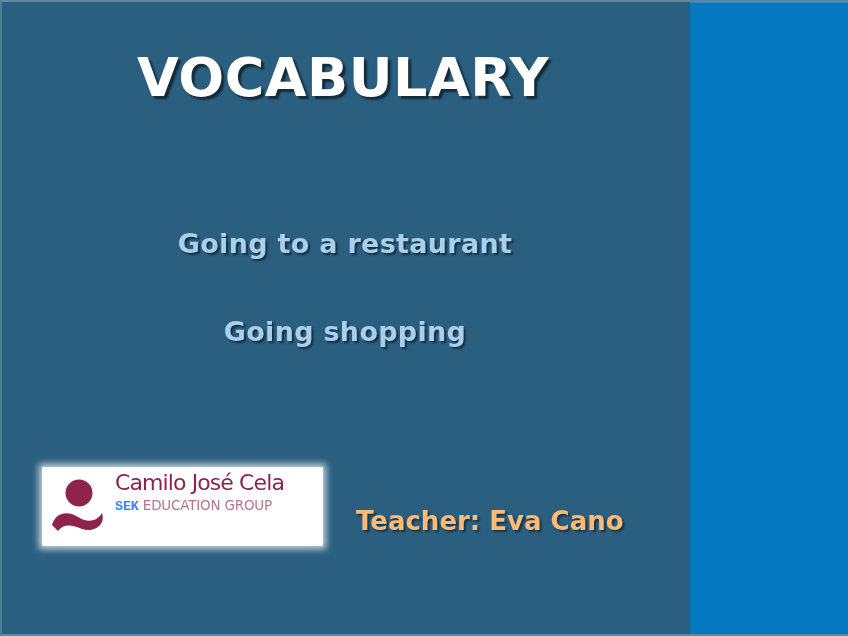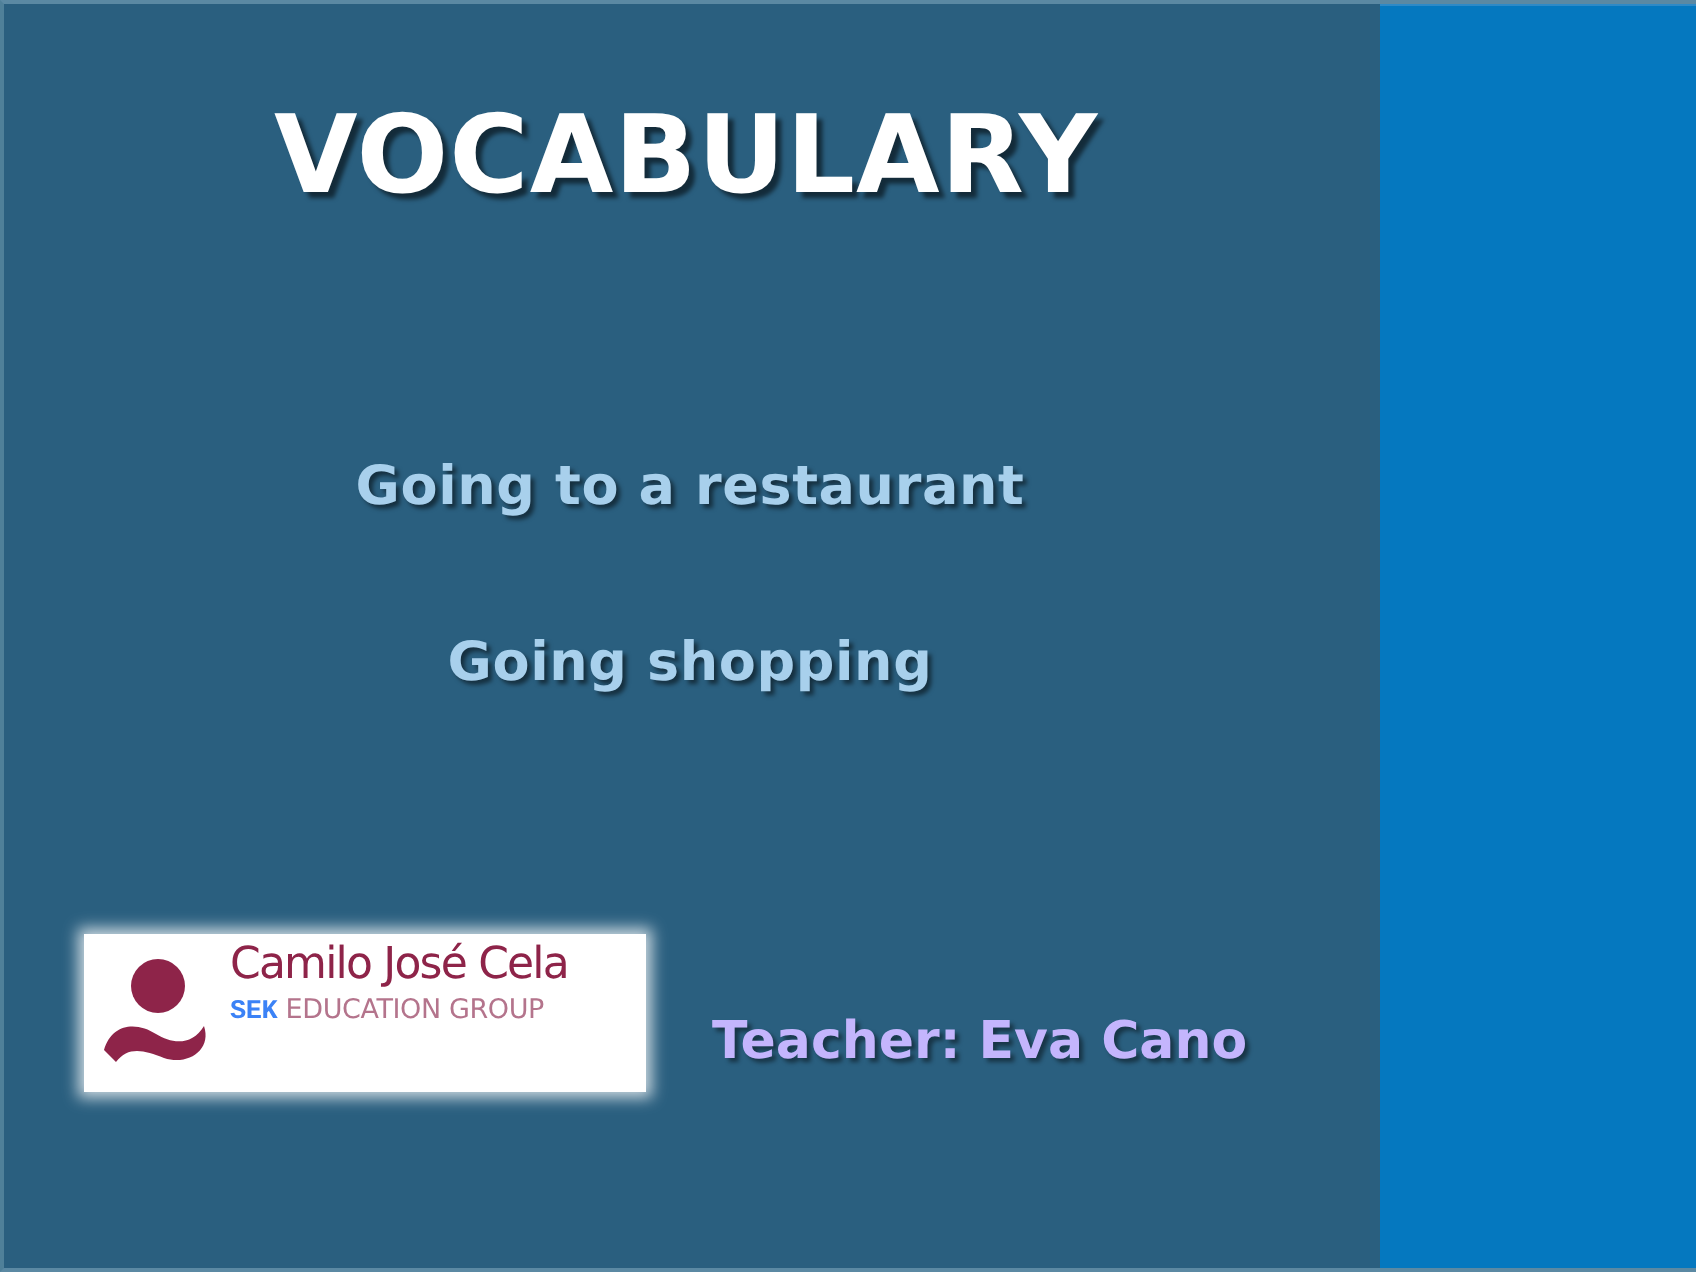--- a/index.html
+++ b/index.html
@@ -145,21 +145,21 @@
     font-weight: normal;
     text-align: center;
   }
 
   #teacher {
     position: absolute;
     left: 356px;
     top: 506px;
     font-size: 26px;
     font-weight: bold;
-    color: #c4b5fd;
+    color: #fdba74;
     text-shadow: 2px 2px 2px rgba(0,0,0,0.45);
     white-space: nowrap;
   }
 </style>
 </head>
 <body>
 
 <div id="slide">
 
   <div id="right-band"></div>

